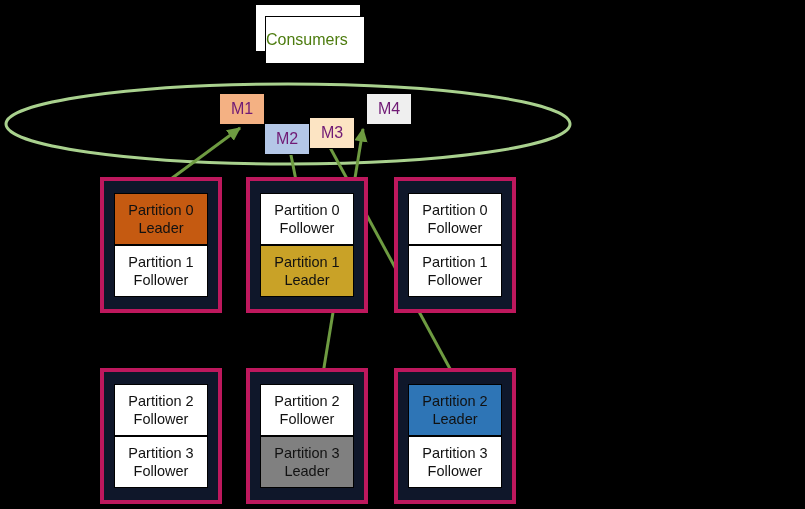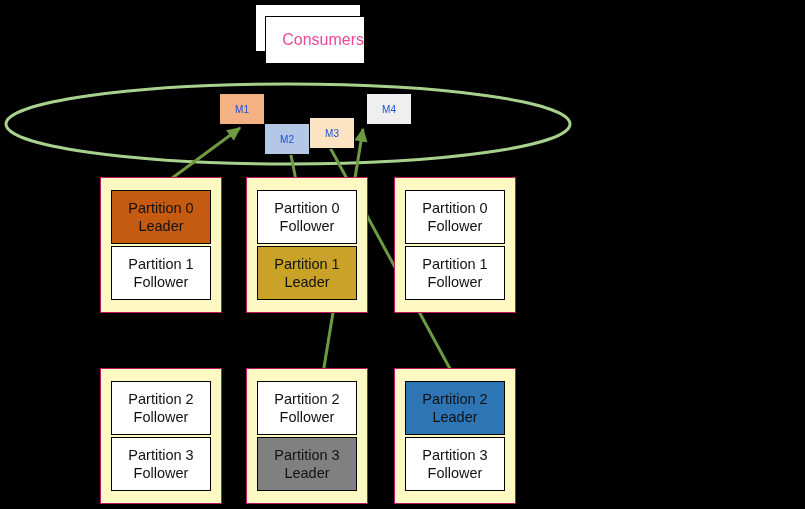--- a/index.html
+++ b/index.html
@@ -29,60 +29,60 @@
     width: 106px;
     height: 48px;
   }
   #consumers-front {
     left: 265px;
     top: 16px;
     width: 100px;
     height: 48px;
     display: flex;
     align-items: center;
-    justify-content: flex-end;
+    justify-content: flex-start;
     font-size: 16px;
-    color: #ec4899;
+    color: #4d7c0f;
   }
 
   
   .msg-strip {
     position: absolute;
     left: 219px;
     top: 93px;
     display: flex;
   }
   .msg-cell {
     width: 46px;
     height: 32px;
     border: 1px solid #000000;
     box-sizing: border-box;
     margin-right: -1px;
     display: flex;
     align-items: center;
     justify-content: center;
-    font-size: 10px;
-    color: #1d4ed8;
+    font-size: 16px;
+    color: #701a75;
   }
 
   
   #overlay {
     position: absolute;
     left: 0;
     top: 0;
     width: 805px;
     height: 509px;
     pointer-events: none;
   }
 
   
   .broker {
     position: absolute;
-    background: #fef9c3;
-    border: 1px solid #be185d;
+    background: #0f172a;
+    border: 4px solid #be185d;
     box-sizing: border-box;
     padding: 12px 10px;
     display: flex;
     flex-direction: column;
     justify-content: space-between;
     width: 122px;
     height: 136px;
   }
   .partition {
     height: 54px;

